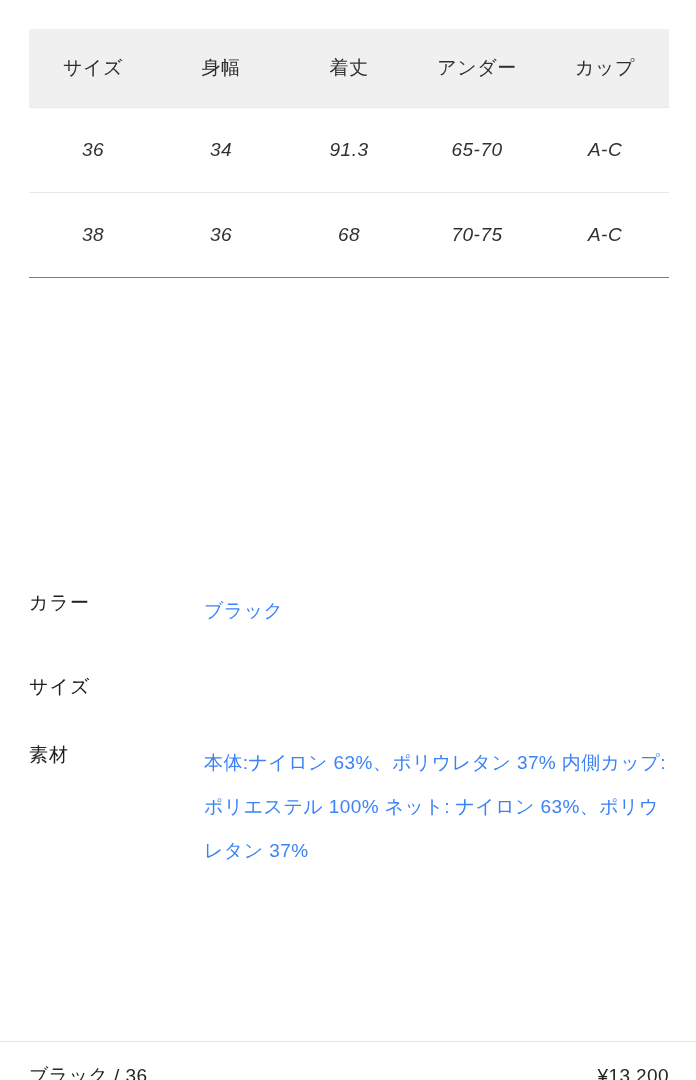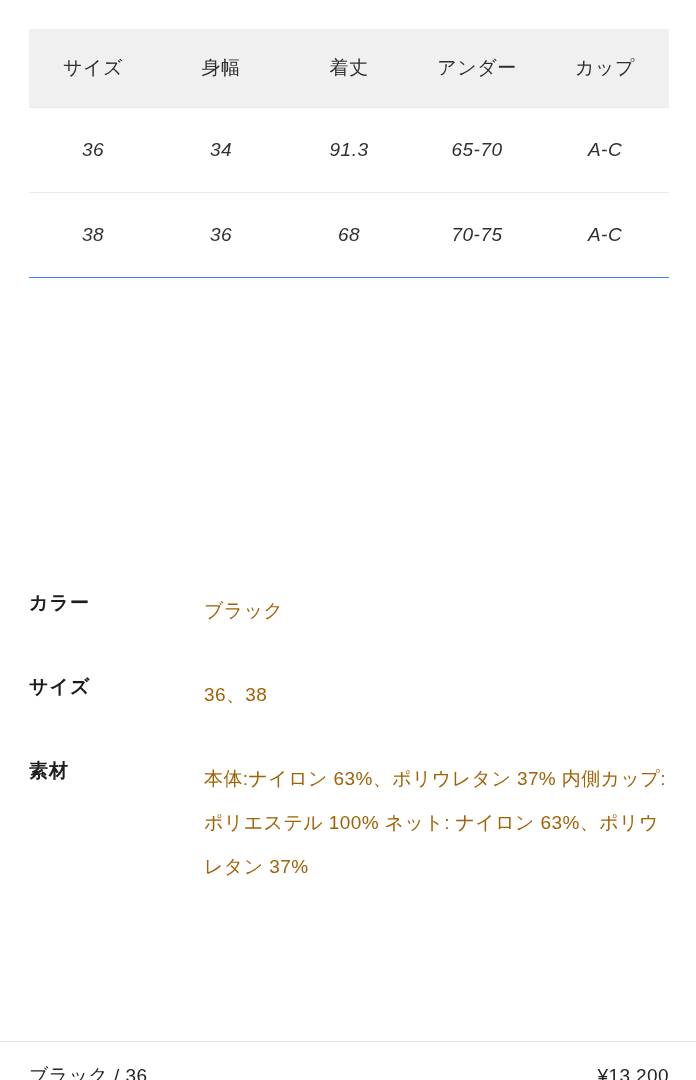--- a/index.html
+++ b/index.html
@@ -71,29 +71,29 @@
   .spec-row {
     display: flex;
     align-items: flex-start;
     margin-bottom: 40px;
   }
   .spec-row:last-child { margin-bottom: 0; margin-top: 14px; }
   .spec-label {
     width: 175px;
     flex: 0 0 175px;
     font-size: 19px;
-    font-weight: bold;
+    font-weight: normal;
     color: #1d1d1d;
     letter-spacing: 1px;
     line-height: 28px;
   }
   .spec-value {
     flex: 1 1 auto;
     font-size: 19px;
-    color: #a16207;
+    color: #3b82f6;
     line-height: 44px;
     letter-spacing: 0.4px;
     padding-right: 10px;
   }
   .spec-value.tight { line-height: 44px; }
 
   
   .bottom-bar {
     position: absolute;
     left: 0;
@@ -154,21 +154,20 @@
     </table>
   </div>
 
   <div class="spec-list">
     <div class="spec-row">
       <div class="spec-label">カラー</div>
       <div class="spec-value">ブラック</div>
     </div>
     <div class="spec-row">
       <div class="spec-label">サイズ</div>
-      <div class="spec-value">36、38</div>
     </div>
     <div class="spec-row">
       <div class="spec-label">素材</div>
       <div class="spec-value tight">本体:ナイロン 63%、ポリウレタン 37% 内側カップ:ポリエステル 100% ネット: ナイロン 63%、ポリウレタン 37%</div>
     </div>
   </div>
 
   <div class="bottom-bar">
     <div class="bottom-left">ブラック / 36</div>
     <div class="bottom-right">¥13,200</div>

